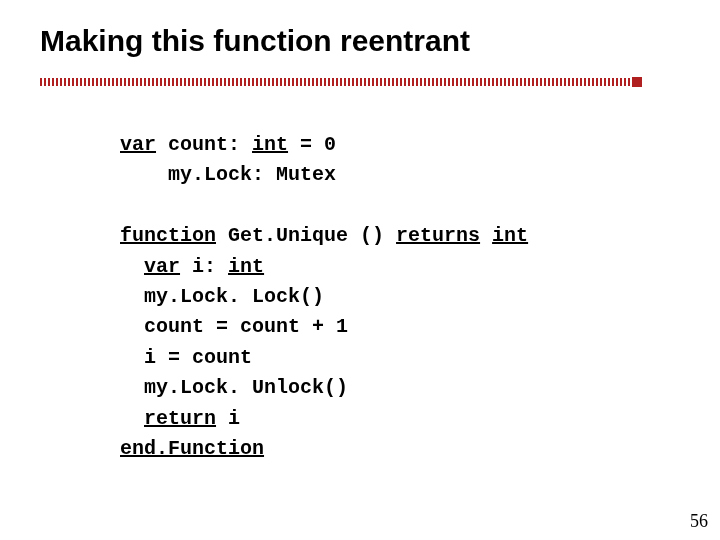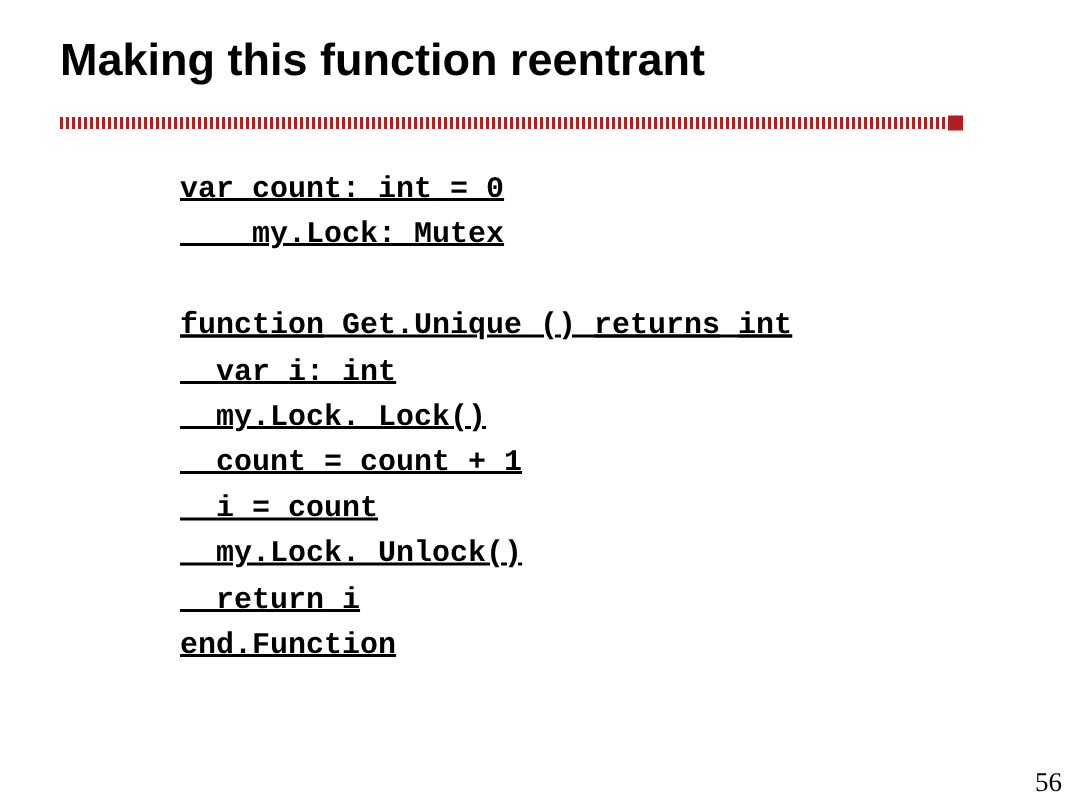--- a/index.html
+++ b/index.html
@@ -49,29 +49,28 @@
     position: absolute;
     right: -6px;
     top: -1px;
     width: 10px;
     height: 10px;
     background: #b02020;
   }
 
   .code {
     position: absolute;
-    top: 112px;
+    top: 130px;
     left: 120px;
     font-family: "Courier New", Courier, monospace;
     font-size: 20px;
     font-weight: bold;
     color: #000000;
     line-height: 1.52;
     white-space: pre;
-    text-decoration: underline;
   }
   .u { text-decoration: underline; }
 
   .pagenum {
     position: absolute;
     right: 12px;
     bottom: 8px;
     font-family: Georgia, "Times New Roman", serif;
     font-size: 18px;
     color: #000000;

